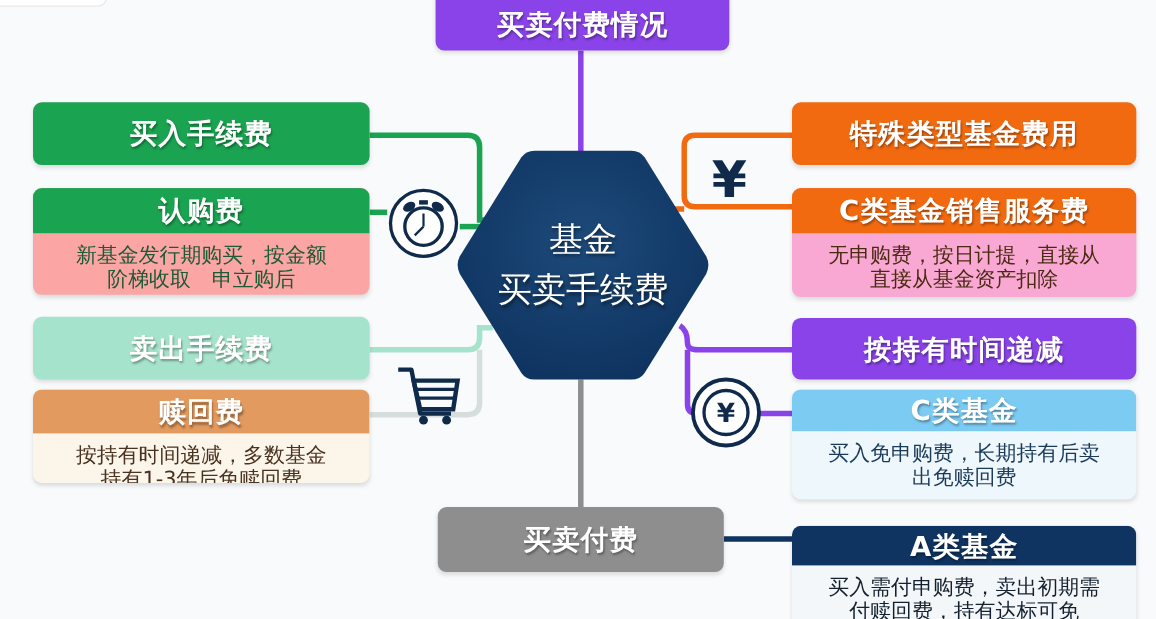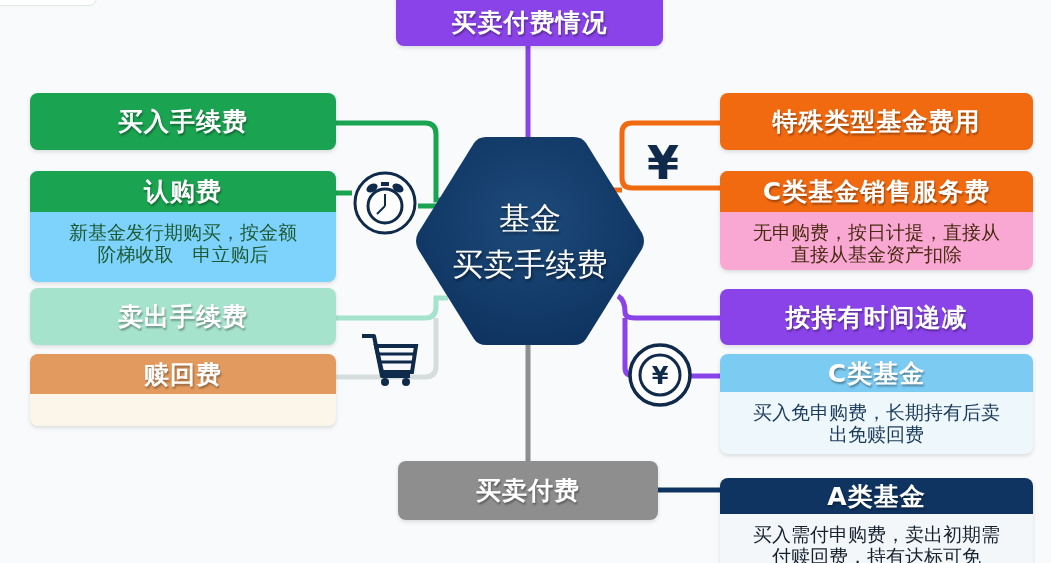--- a/index.html
+++ b/index.html
@@ -68,34 +68,38 @@
 </svg>
 
 <div class="box" style="left:396px; top:-8px; width:267px; height:54px; background:#8a43e8;">
   <div class="head" style="height:54px; padding-top:6px; box-sizing:border-box;">买卖付费情况</div>
 </div>
 
 <div class="box" style="left:30px; top:93px; width:306px; height:57px; background:#1aa350;">
   <div class="head" style="height:57px;">买入手续费</div>
 </div>
 
-<div class="box" style="left:30px; top:171px; width:306px; height:111px; background:#7dd3fc;">
+<div class="box" style="left:30px; top:171px; width:306px; height:97px; background:#fca5a5;">
   <div class="head" style="height:41px; background:#1aa350;">认购费</div>
   <div class="desc" style="color:#1d5a34;">
     <div>新基金发行期购买，按金额</div>
     <div>阶梯收取　申立购后</div>
   </div>
 </div>
 
 <div class="box" style="left:30px; top:288px; width:306px; height:57px; background:#a6e3cc;">
   <div class="head" style="height:57px;">卖出手续费</div>
 </div>
 
-<div class="box" style="left:30px; top:354px; width:306px; height:72px; background:#fbf5ea;">
+<div class="box" style="left:30px; top:354px; width:306px; height:85px; background:#fbf5ea;">
   <div class="head" style="height:40px; background:#e39a5e;">赎回费</div>
+  <div class="desc" style="color:#4a3220;">
+    <div>按持有时间递减，多数基金</div>
+    <div>持有1-3年后免赎回费</div>
+  </div>
 </div>
 
 <svg class="icon" style="left:352px; top:170px;" width="66" height="66" viewBox="0 0 66 66">
   <circle cx="33" cy="33" r="30" fill="#fff" stroke="#0f2a4a" stroke-width="3"></circle>
   <ellipse cx="20" cy="18" rx="6" ry="4" fill="#0f2a4a" transform="rotate(-30 20 18)"></ellipse>
   <ellipse cx="46" cy="18" rx="6" ry="4" fill="#0f2a4a" transform="rotate(30 46 18)"></ellipse>
   <rect x="29" y="12" width="8" height="4" fill="#0f2a4a"></rect>
   <circle cx="33" cy="36" r="17" fill="#fff" stroke="#0f2a4a" stroke-width="3"></circle>
   <line x1="33" y1="36" x2="33" y2="24" stroke="#0f2a4a" stroke-width="2"></line>
   <line x1="33" y1="36" x2="25" y2="44" stroke="#0f2a4a" stroke-width="2"></line>

